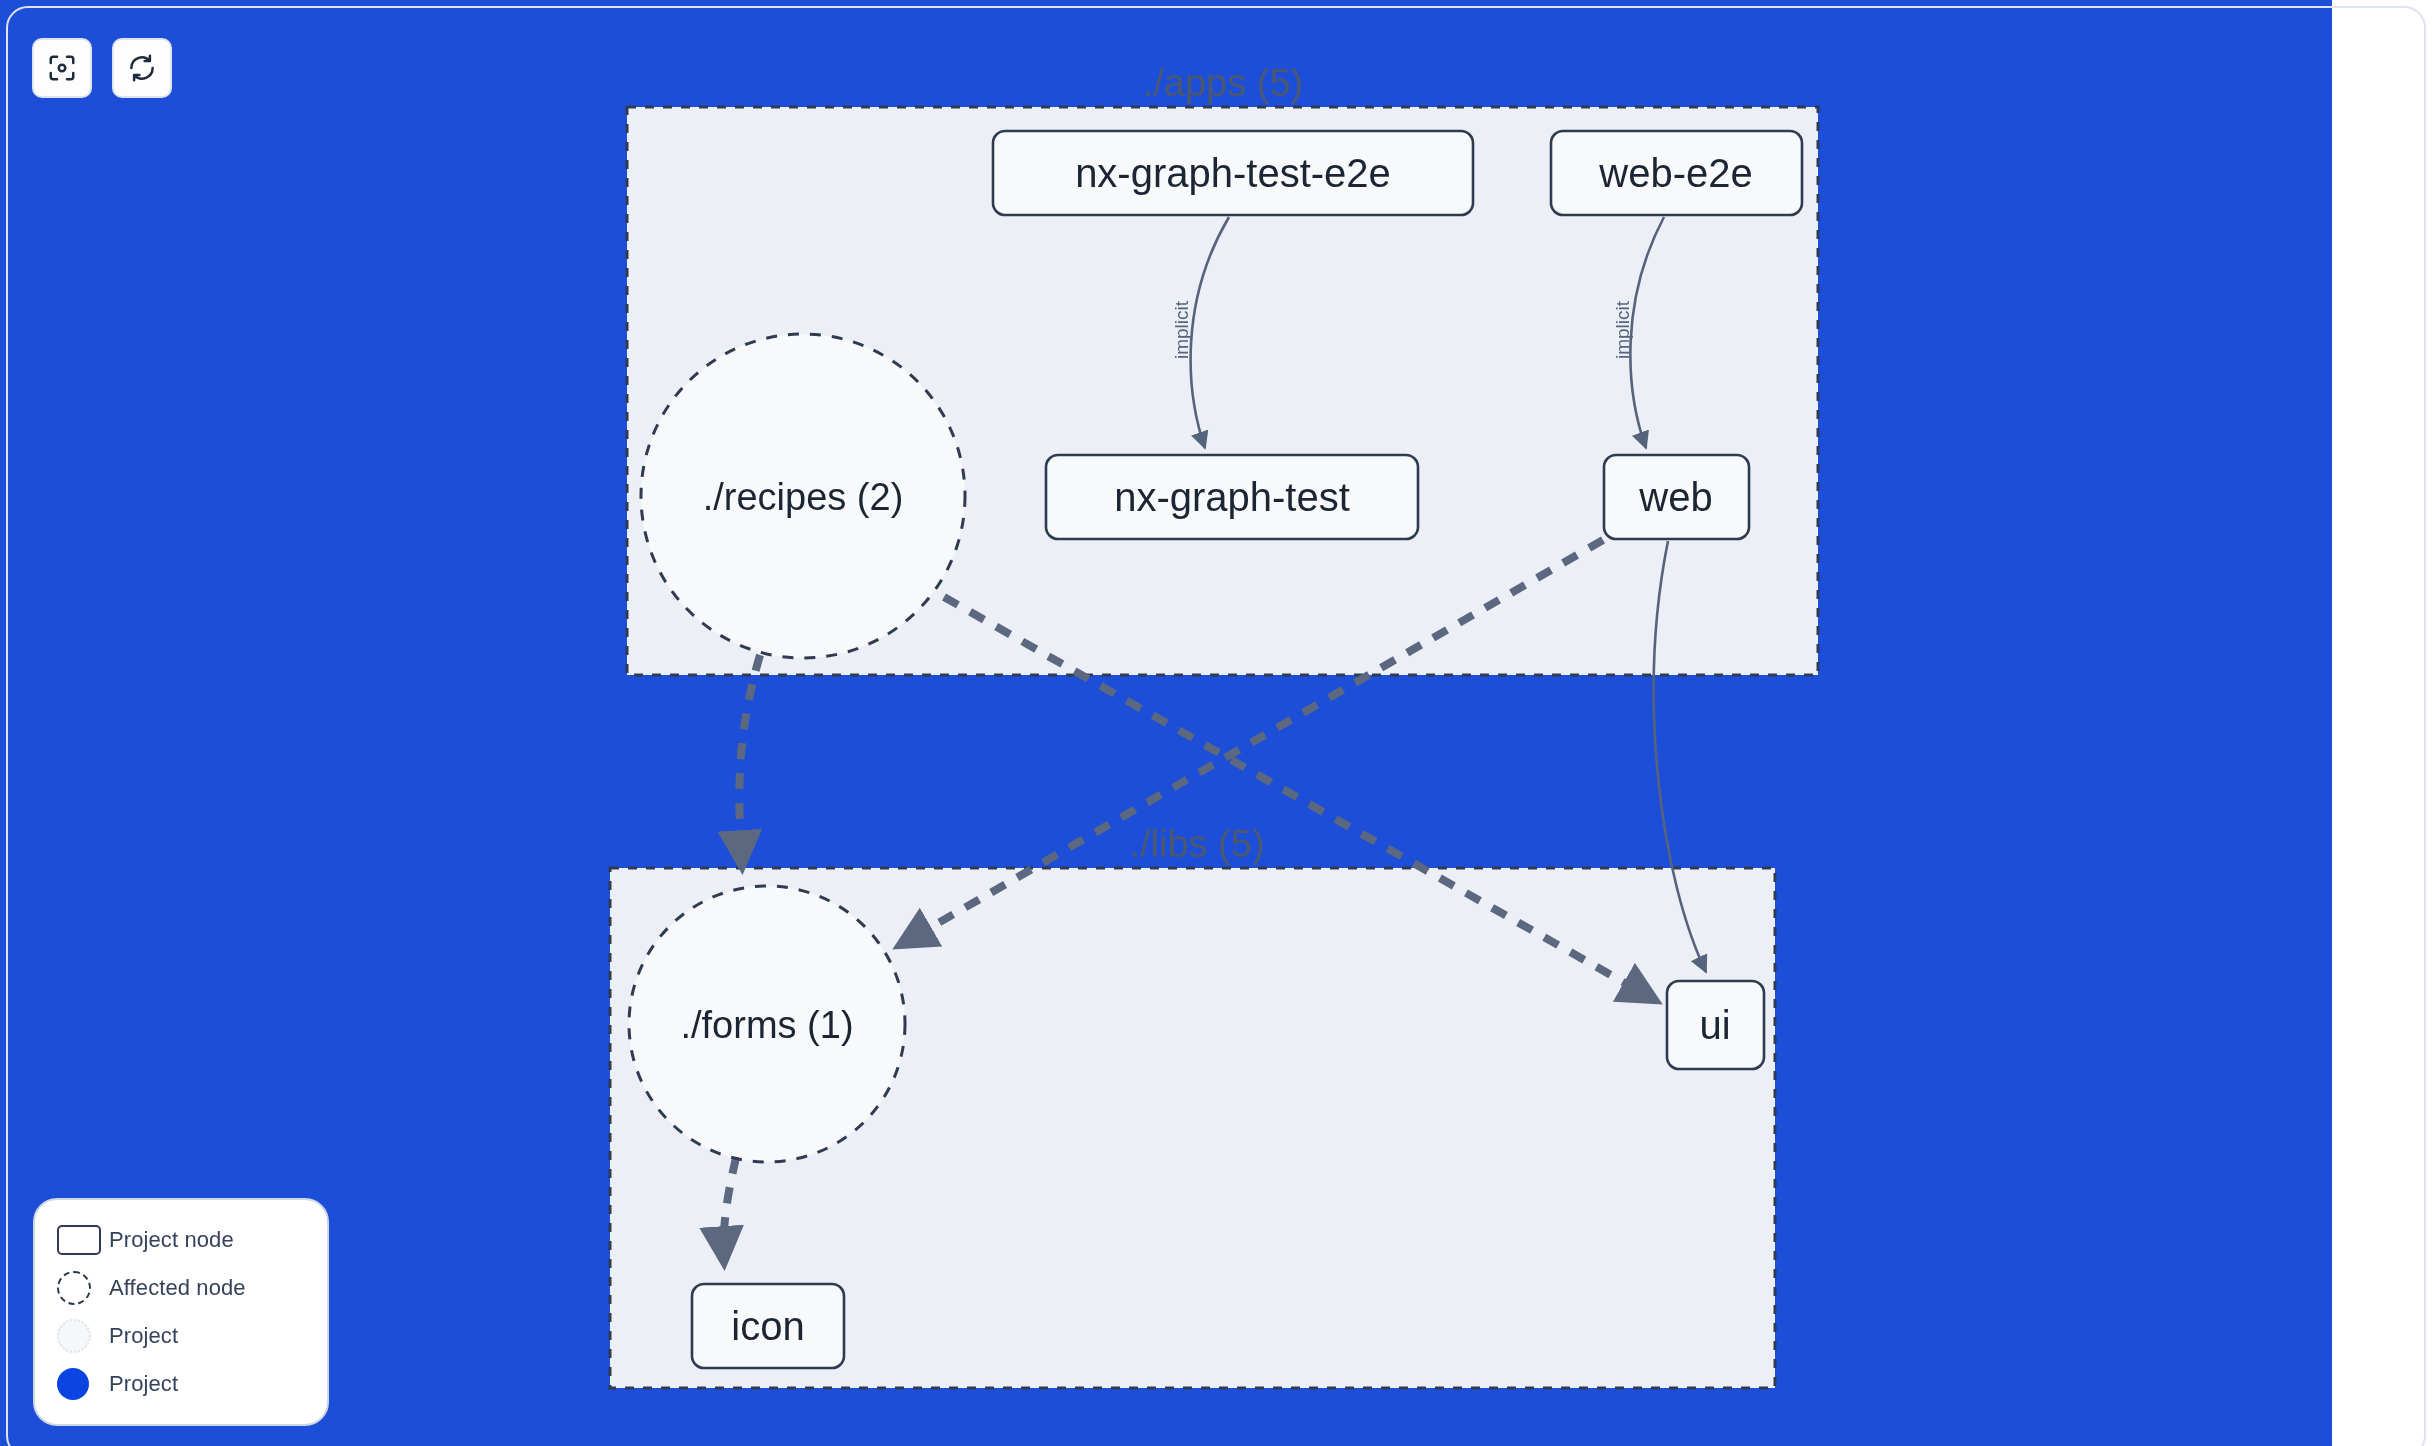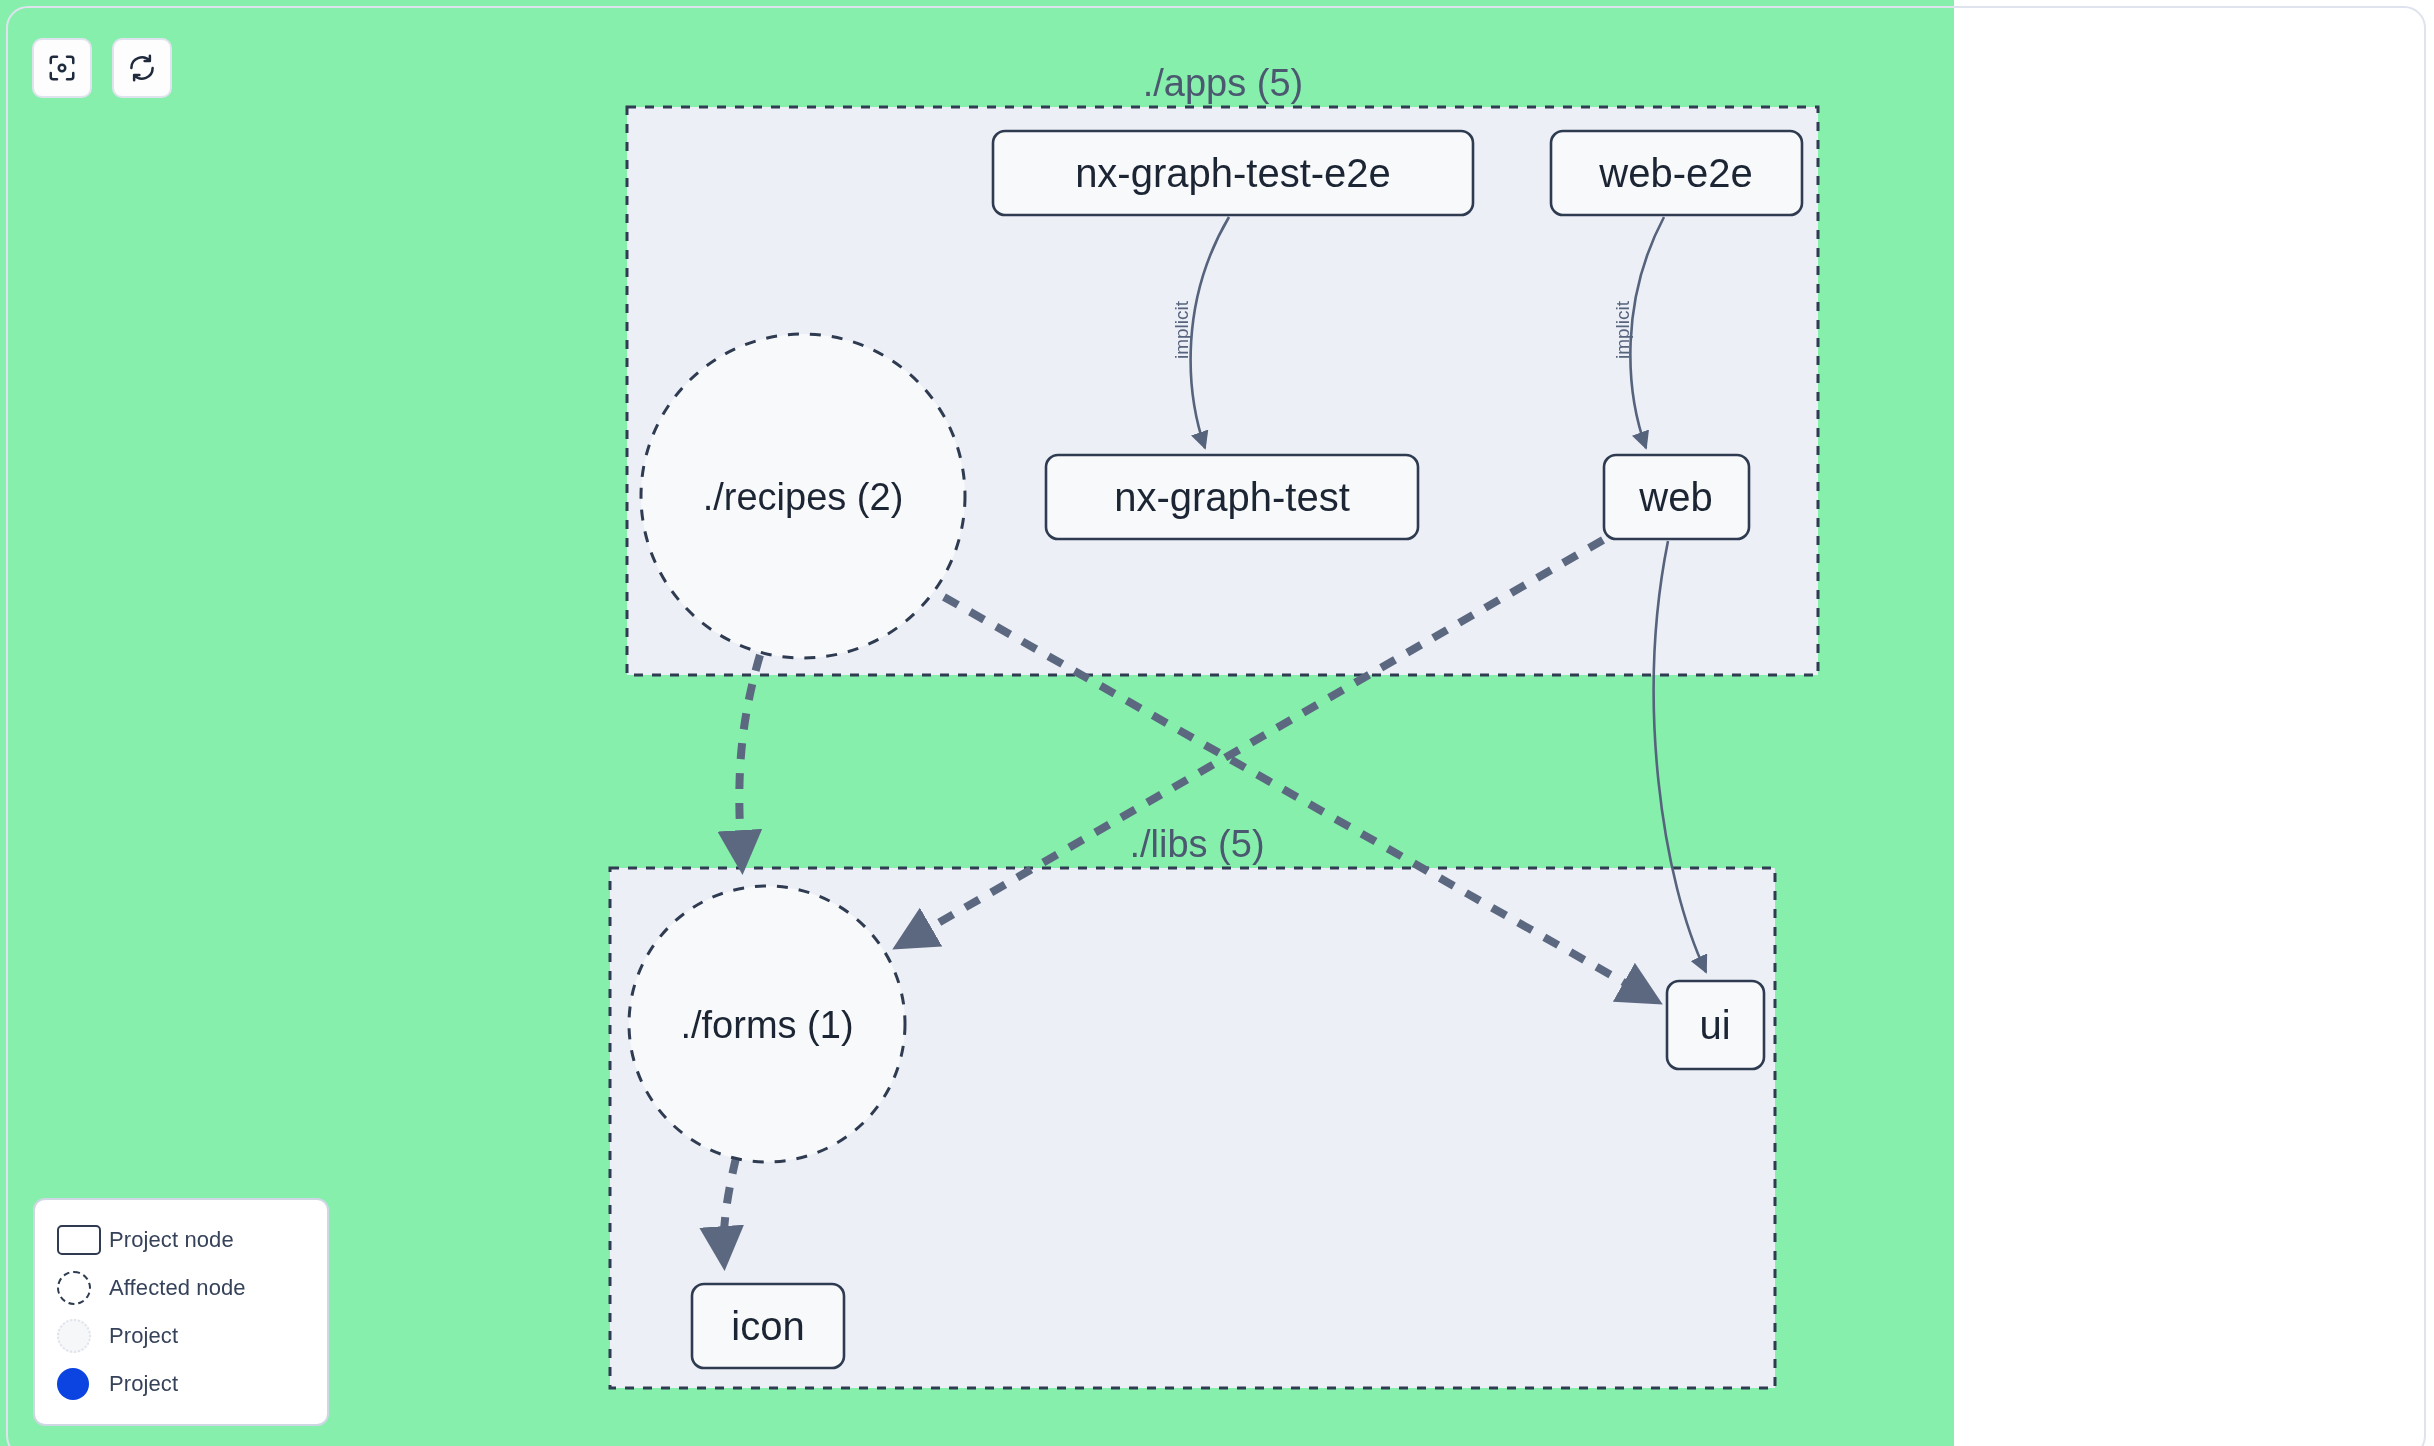--- a/index.html
+++ b/index.html
@@ -6,23 +6,23 @@
     margin: 0;
     padding: 0;
     background: #ffffff;
     width: 2434px;
     height: 1446px;
     overflow: hidden;
     font-family: "Liberation Sans", sans-serif;
   }
   #app {
     position: relative;
-    width: 1954px;
+    width: 2332px;
     height: 1446px;
-    background: #86efac;
+    background: #1d4ed8;
     box-sizing: border-box;
   }
   
   .panel-frame {
     position: absolute;
     left: 6px;
     top: 6px;
     width: 2420px;
     height: 1452px;
     border: 2px solid #dfe3ee;
@@ -62,21 +62,21 @@
   }
   .graph-svg { position: absolute; left: 0; top: 0; }
 
   
   .legend {
     position: absolute;
     left: 33px;
     top: 1198px;
     width: 296px;
     border: 2px solid #cfd6e4;
-    border-radius: 12px;
+    border-radius: 24px;
     background: #ffffff;
     padding: 16px 18px 16px 18px;
     box-sizing: border-box;
     z-index: 40;
   }
   .legend-row {
     display: flex;
     align-items: center;
     height: 48px;
   }

